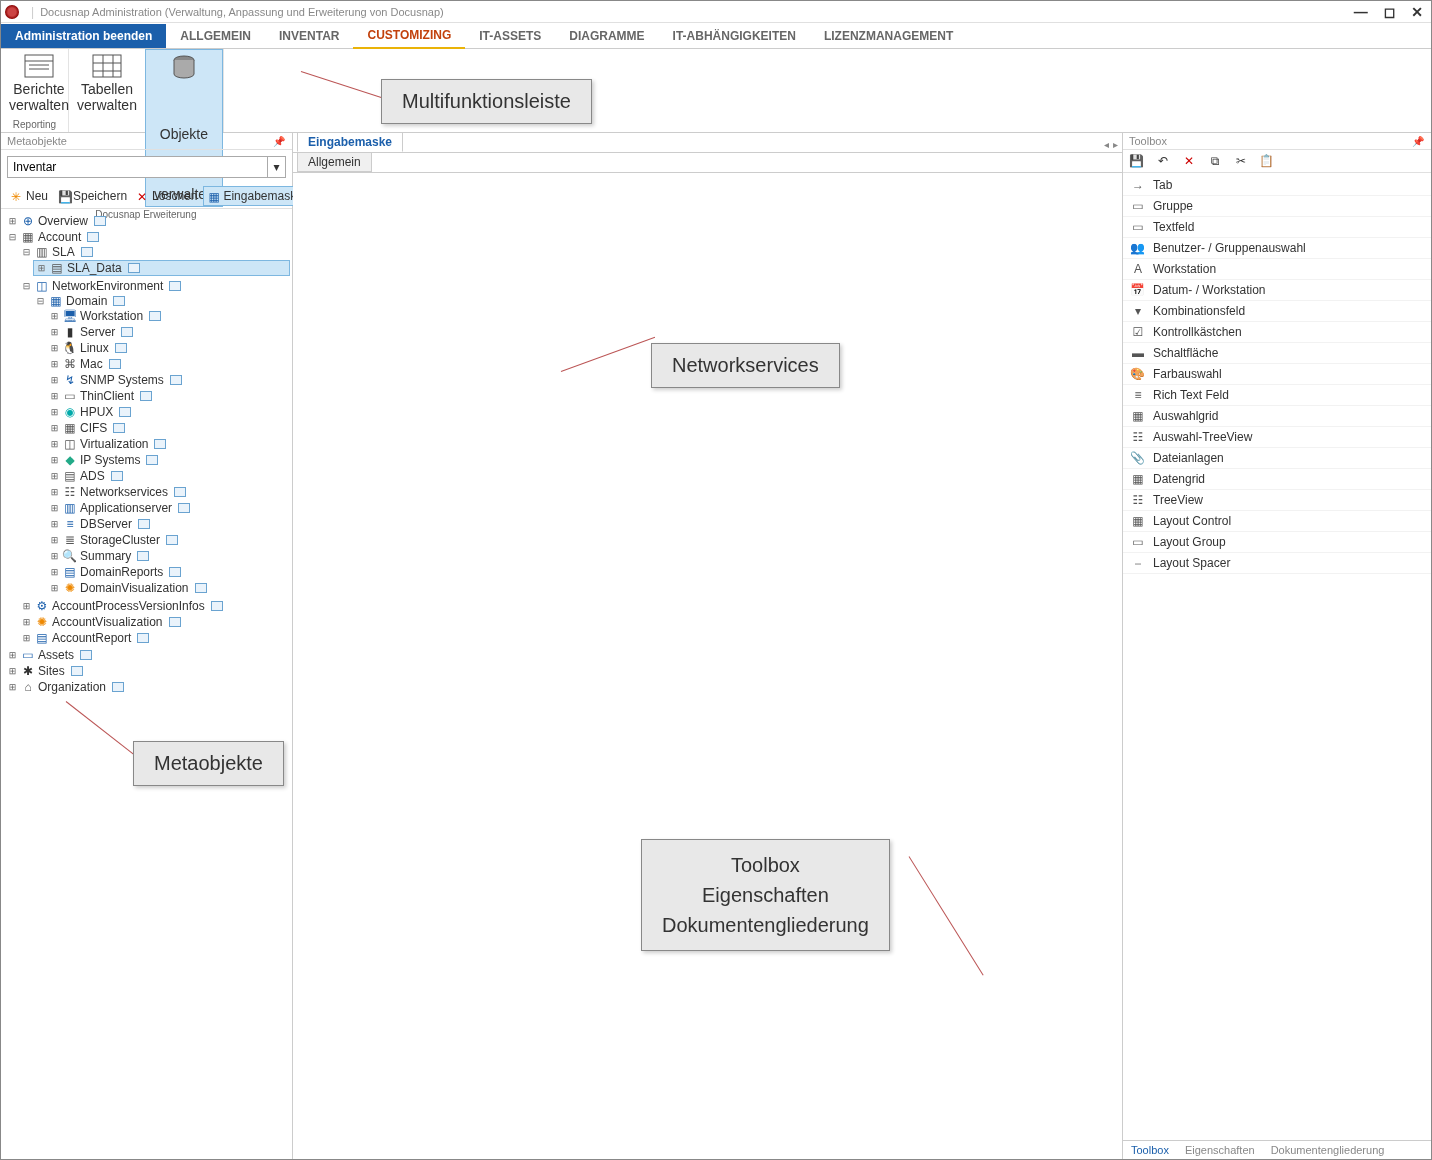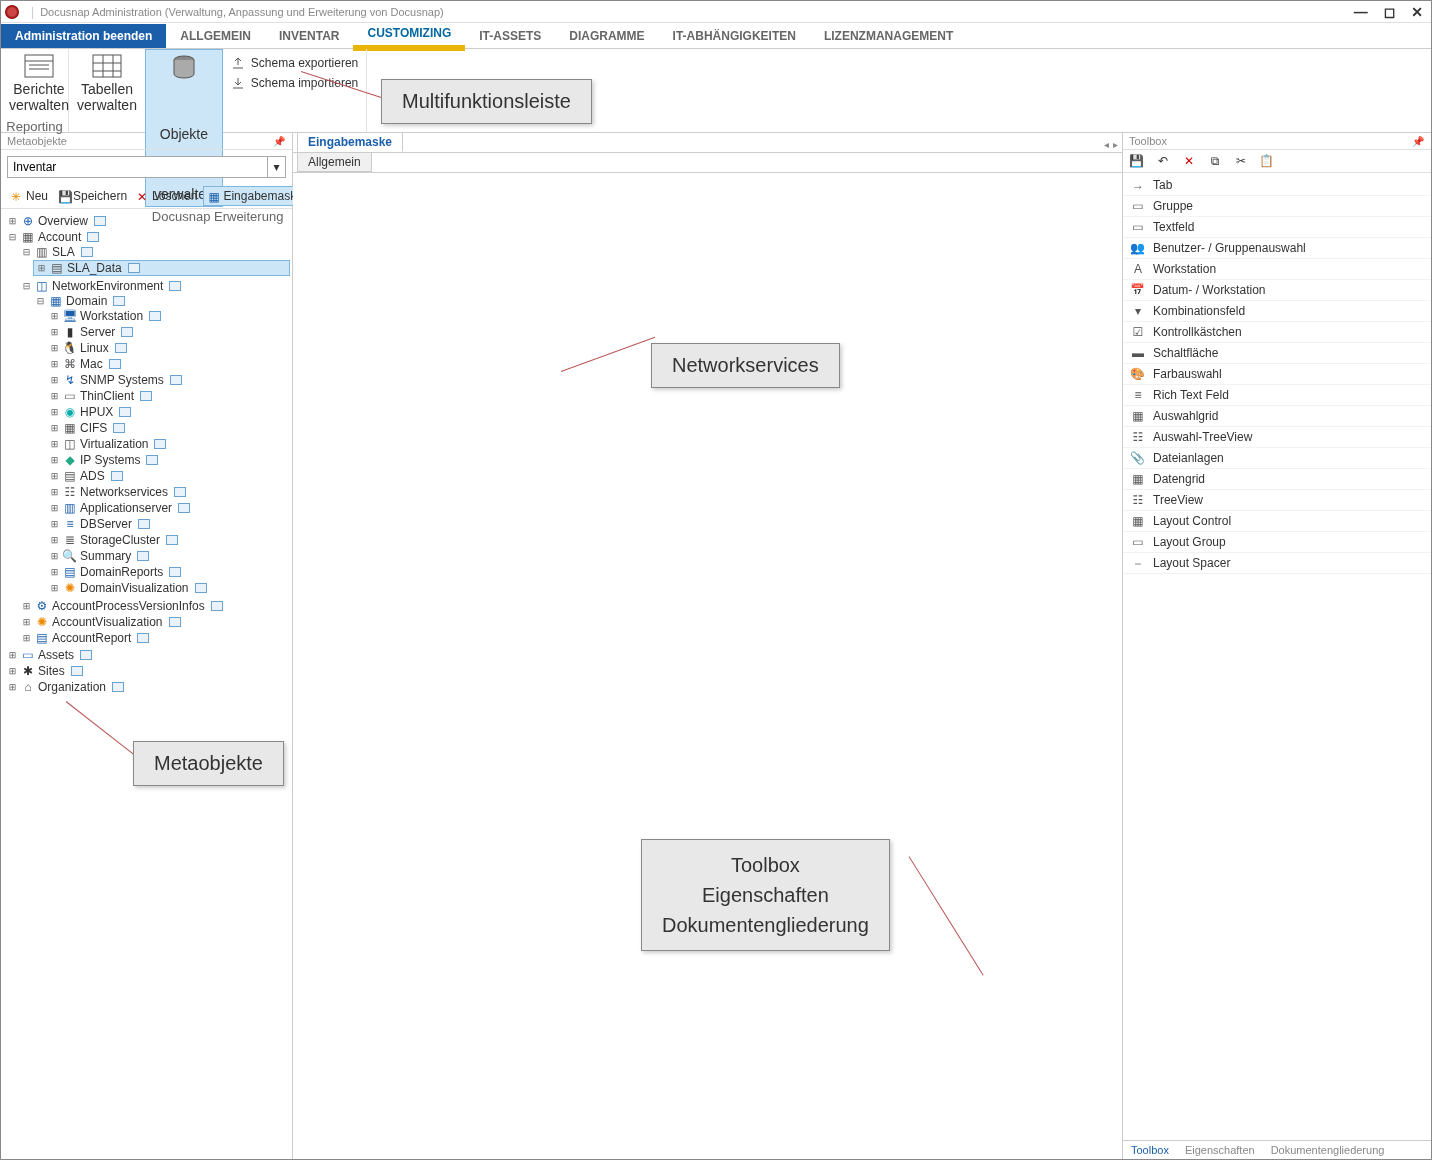--- a/index.html
+++ b/index.html
@@ -6,25 +6,25 @@
 body { font-family: "Segoe UI", Tahoma, sans-serif; font-size: 12px; background: #fff; color: #333; width: 1432px; height: 1160px; overflow: hidden; position: relative; border: 1px solid #888;}
 .titlebar { height: 22px; background: #fff; display: flex; align-items: center; padding: 0 4px; border-bottom: 1px solid #e0e0e0;}
 .titlebar .app-icon { width: 14px; height: 14px; border-radius: 50%; background: radial-gradient(circle,#c44 40%,#800 70%); margin-right: 6px;}
 .titlebar .sep { color: #ccc; margin: 0 6px;}
 .titlebar .title { color: #888; font-size: 11px;}
 .titlebar .winbtns { margin-left: auto; display: flex; gap: 8px; font-size: 14px; font-weight: bold;}
 .titlebar .winbtns span { cursor: pointer; padding: 0 4px;}
 .menubar { height: 26px; background: #fff; display: flex; align-items: center; border-bottom: 1px solid #ccc; font-weight: bold;}
 .menubar .menuitem { padding: 5px 14px; font-size: 12px; color: #666; cursor: pointer;}
 .menubar .menuitem.primary { background: #1b5fab; color: #fff;}
-.menubar .menuitem.active { color: #0369a1; border-bottom: 6px solid #eab308;}
+.menubar .menuitem.active { color: #c2410c; border-bottom: 2px solid #eab308;}
 .ribbon { height: 84px; background: #fff; display: flex; border-bottom: 1px solid #ccc;}
 .ribbon-group { display: flex; flex-direction: column; border-right: 1px solid #e3e3e3; }
 .ribbon-group .group-body { display: flex; flex: 1;}
-.ribbon-group .group-label { font-size: 13px; color: #666; text-align: center; padding: 2px 0;}
+.ribbon-group .group-label { font-size: 10px; color: #666; text-align: center; padding: 2px 0;}
 .ribbon-btn { display: flex; flex-direction: column; align-items: center; justify-content: flex-start; padding: 4px 8px; cursor: pointer; text-align: center; font-size: 14px; }
 .ribbon-btn .big-icon { width: 32px; height: 26px; margin-bottom: 2px; display:flex; align-items:center; justify-content:center;}
 .ribbon-btn.active { background: #cde6f7; border: 1px solid #7db7e0; gap: 44px;}
 .ribbon-link { display: flex; align-items: center; gap: 6px; padding: 3px 8px; font-size: 12px; cursor: pointer;}
 .ribbon-link .sm-icon { width: 14px; height: 14px;}
 .main { display: flex; height: calc(1160px - 22px - 26px - 84px - 2px);}
 .panel-left { width: 292px; display: flex; flex-direction: column; border-right: 1px solid #ccc;}
 .panel-header { font-size: 11px; color: #888; padding: 2px 6px; display: flex; align-items: center; justify-content: space-between; border-bottom: 1px solid #e0e0e0;}
 .panel-header .pin { font-size: 10px; color: #888; cursor: pointer;}
 .combo { margin: 6px; display: flex;}
@@ -123,34 +123,20 @@
       </div>
       <div class="ribbon-btn active">
         <div class="big-icon">
             <svg class="icon" viewBox="0 0 32 26">
               <ellipse cx="16" cy="6" rx="10" ry="4" fill="#888" stroke="#555"></ellipse>
               <path d="M6 6 V20 a10 4 0 0 0 20 0 V6" fill="#aaa" stroke="#555"></path>
             </svg>
           </div>
         <span>Objekte</span>
         <span>verwalten</span>
-      </div>
-      <div style="display:flex; flex-direction:column; justify-content:flex-start; padding-top:4px;">
-        <div class="ribbon-link">
-          <span class="sm-icon"><svg class="icon" viewBox="0 0 14 14">
-                <path d="M7 2 L7 9 M4 5 L7 2 L10 5 M2 12 H12" stroke="#555" fill="none"></path>
-              </svg></span>
-          <span>Schema exportieren</span>
-        </div>
-        <div class="ribbon-link">
-          <span class="sm-icon"><svg class="icon" viewBox="0 0 14 14">
-                <path d="M7 9 L7 2 M4 6 L7 9 L10 6 M2 12 H12" stroke="#555" fill="none"></path>
-              </svg></span>
-          <span>Schema importieren</span>
-        </div>
       </div>
     </div>
     <div class="group-label">Docusnap Erweiterung</div>
   </div>
 </div>
 
 <div class="main">
 
   <div class="panel-left">
     <div class="panel-header">

